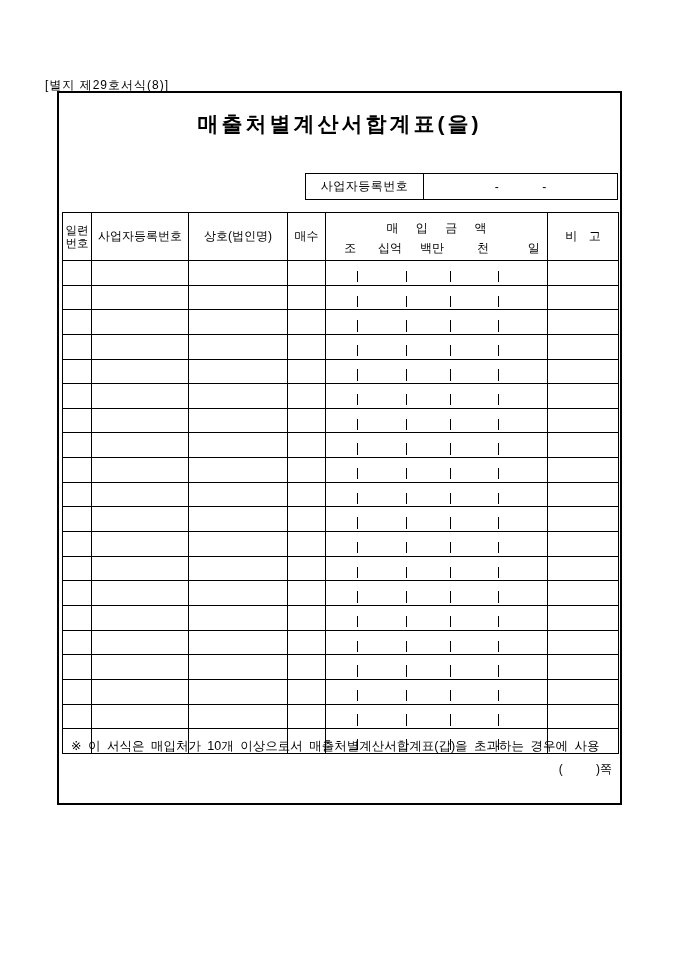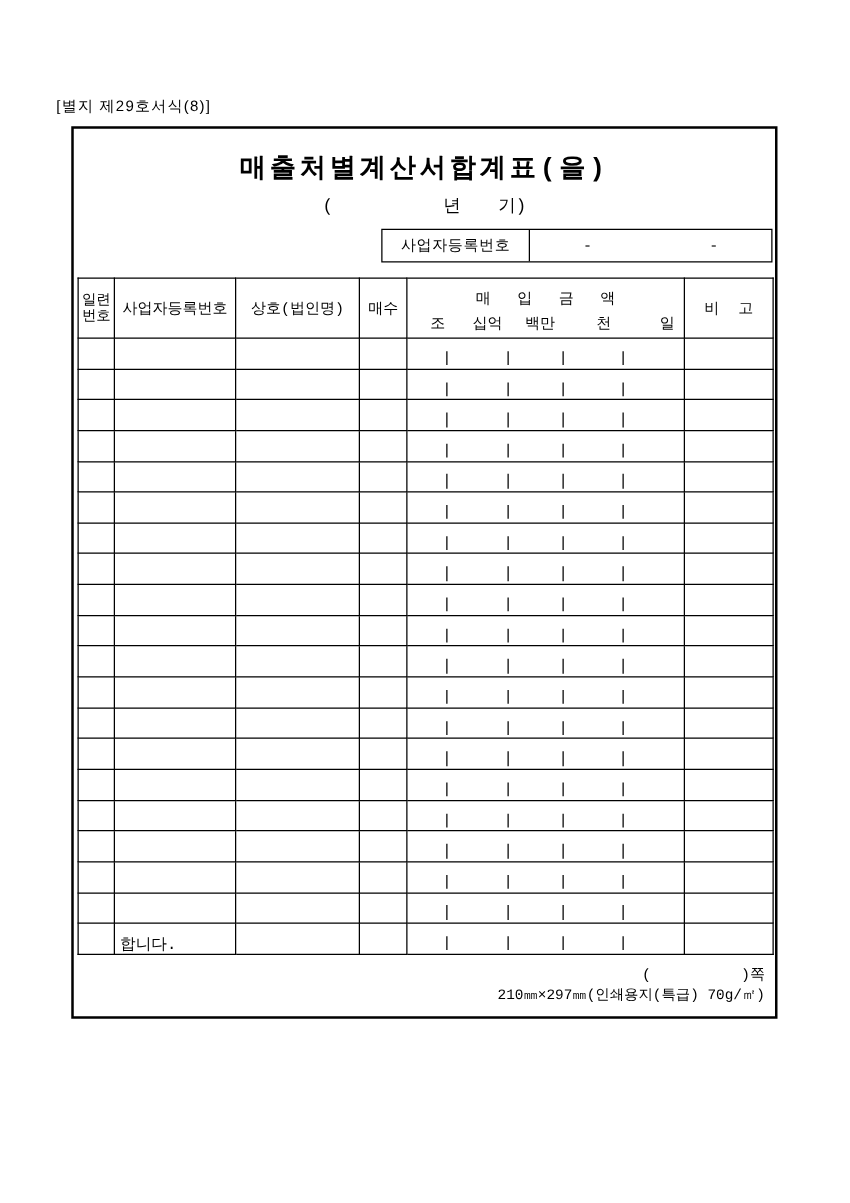--- a/index.html
+++ b/index.html
@@ -9,23 +9,23 @@
     background:#fff;
     font-family:"Liberation Sans","DejaVu Sans",sans-serif;
     color:#000;
     overflow:hidden;
   }
   .form-code{
     position:absolute;left:45px;top:77px;
     font-size:12px;letter-spacing:1px;
   }
   .outer-box{
-    position:absolute;left:57px;top:101px;
+    position:absolute;left:57px;top:91px;
     width:565px;height:714px;
-    border:2px solid #000;box-sizing:border-box;font-family:Liberation Mono, monospace;
+    border:2px solid #000;box-sizing:border-box;
   }
   .title{
     margin-top:17px;text-align:center;
     font-size:21px;font-weight:bold;letter-spacing:3px;
   }
   .subtitle{
     margin-top:8px;text-align:center;font-size:14px;
   }
   .subtitle .sp-year{margin-left:88px;}
   .subtitle .sp-close{margin-left:30px;}
@@ -97,23 +97,20 @@
 <body>
 
 <div class="page">
 
   <div class="form-code">[별지 제29호서식(8)]</div>
 
   <div class="outer-box">
 
     <div class="title">매출처별계산서합계표(을)</div>
 
-    <div class="subtitle">
-      <span>(</span><span class="sp-year">년</span><span class="sp-close">기)</span>
-    </div>
 
     <div class="bizreg">
       <div class="bizreg-label">사업자등록번호</div>
       <div class="bizreg-value">-             -</div>
     </div>
 
     <table class="main-table">
       <colgroup>
         <col style="width:29px">
           <col style="width:97px">
@@ -402,22 +399,21 @@
               <span class="tick" style="left: 36%;"></span>
               <span class="tick" style="left: 56%;"></span>
               <span class="tick" style="left: 78%;"></span>
             </td>
             <td></td>
           </tr>
         </tbody>
     </table>
 
     <div class="note">
-      <div class="note-line2">합니다.</div>
+      <div>※ 이 서식은 매입처가 10개 이상으로서 매출처별계산서합계표(갑)을 초과하는 경우에 사용</div>
     </div>
 
     <div class="page-count">(          )쪽</div>
-    <div class="paper-spec">210㎜×297㎜(인쇄용지(특급) 70g/㎡)</div>
 
   </div>
 
 
 </div>
 
 </body></html>

